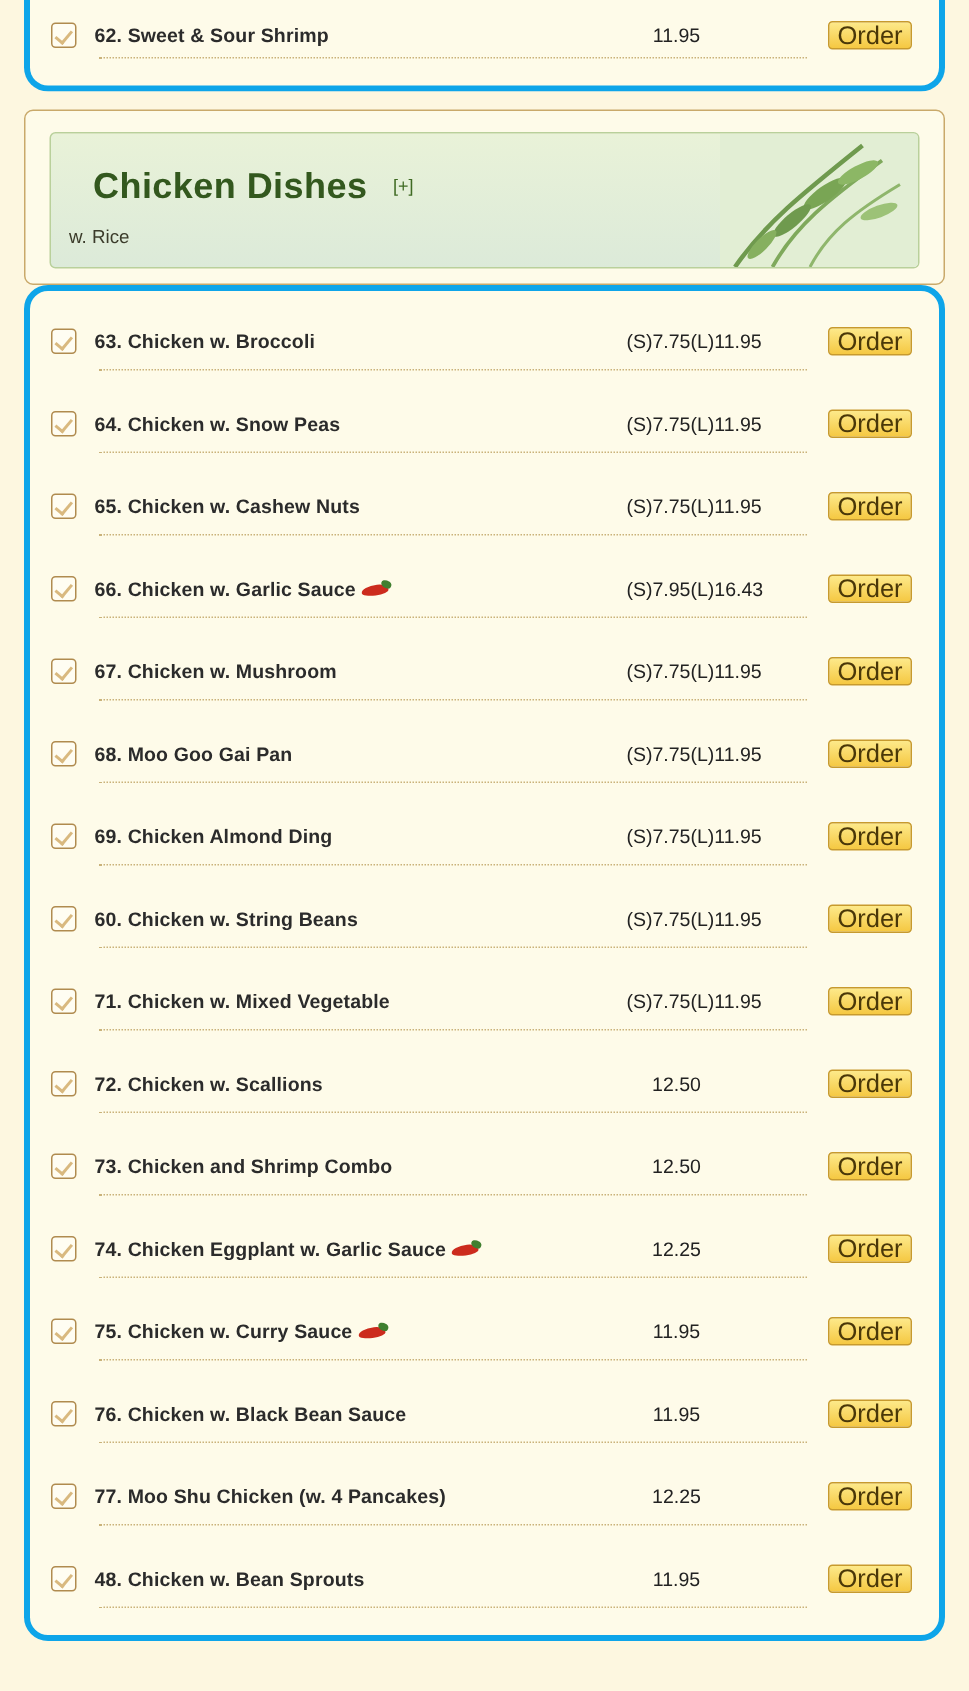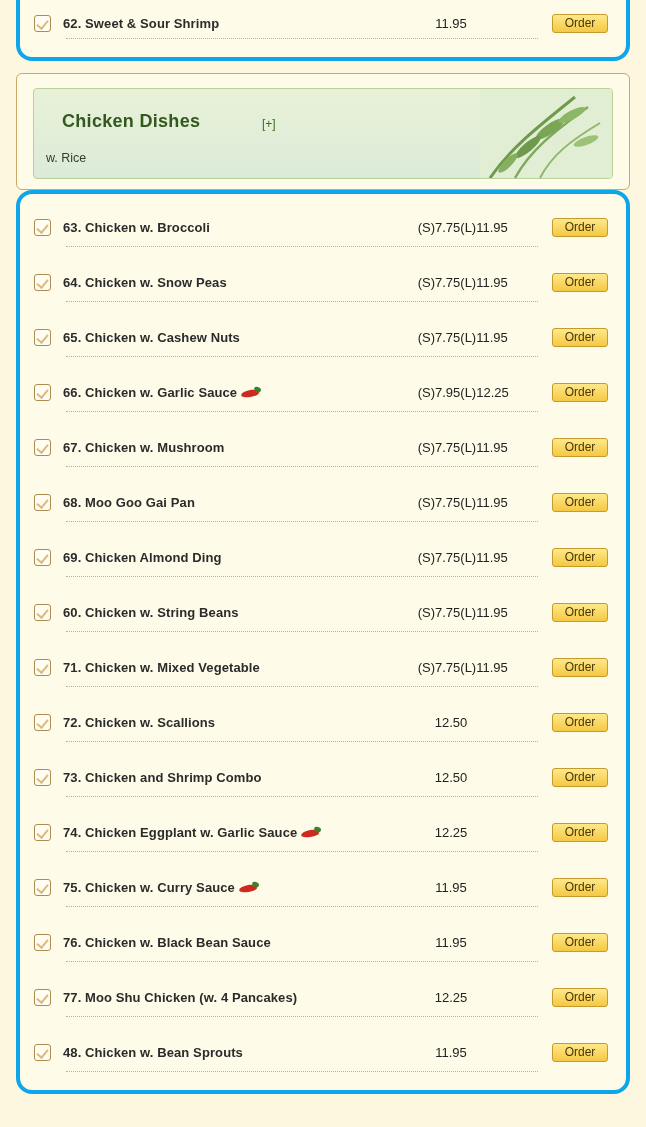--- a/index.html
+++ b/index.html
@@ -125,21 +125,21 @@
   .prices .p.single { width: 160px; text-align: center; padding-right: 6px; }
 
   .order-btn {
     flex: 0 0 auto;
     width: 56px;
     height: 19px;
     margin-left: 18px;
     background: linear-gradient(#fde98a, #f5c842);
     border: 1px solid #c79a2e;
     border-radius: 3px;
-    font-size: 12px;
+    font-size: 17px;
     color: #4a3708;
     text-align: center;
     line-height: 17px;
     cursor: pointer;
     font-family: "Liberation Sans", sans-serif;
     padding: 0;
   }
 
   
   .cat-wrap {
@@ -154,21 +154,21 @@
     height: 91px;
     border: 1px solid #b9d09b;
     border-radius: 4px;
     background: linear-gradient(#e9f2d8, #dcead9);
     overflow: hidden;
   }
   .cat-title {
     position: absolute;
     left: 28px;
     top: 22px;
-    font-size: 18px;
+    font-size: 24px;
     font-weight: bold;
     color: #33581e;
     letter-spacing: .3px;
   }
   .cat-plus {
     position: absolute;
     left: 228px;
     top: 28px;
     font-size: 12px;
     color: #3f6a23;
@@ -258,21 +258,21 @@
           <span class="p l">(L)11.95</span>
         </div>
         <button class="order-btn">Order</button>
         <div class="dotline"></div>
       </div>
       <div class="item">
         <div class="chk"></div>
         <div class="name">66. Chicken w. Garlic Sauce<span class="spicy"></span></div>
         <div class="prices">
           <span class="p s">(S)7.95</span>
-          <span class="p l">(L)12.25</span>
+          <span class="p l">(L)16.43</span>
         </div>
         <button class="order-btn">Order</button>
         <div class="dotline"></div>
       </div>
       <div class="item">
         <div class="chk"></div>
         <div class="name">67. Chicken w. Mushroom</div>
         <div class="prices">
           <span class="p s">(S)7.75</span>
           <span class="p l">(L)11.95</span>

